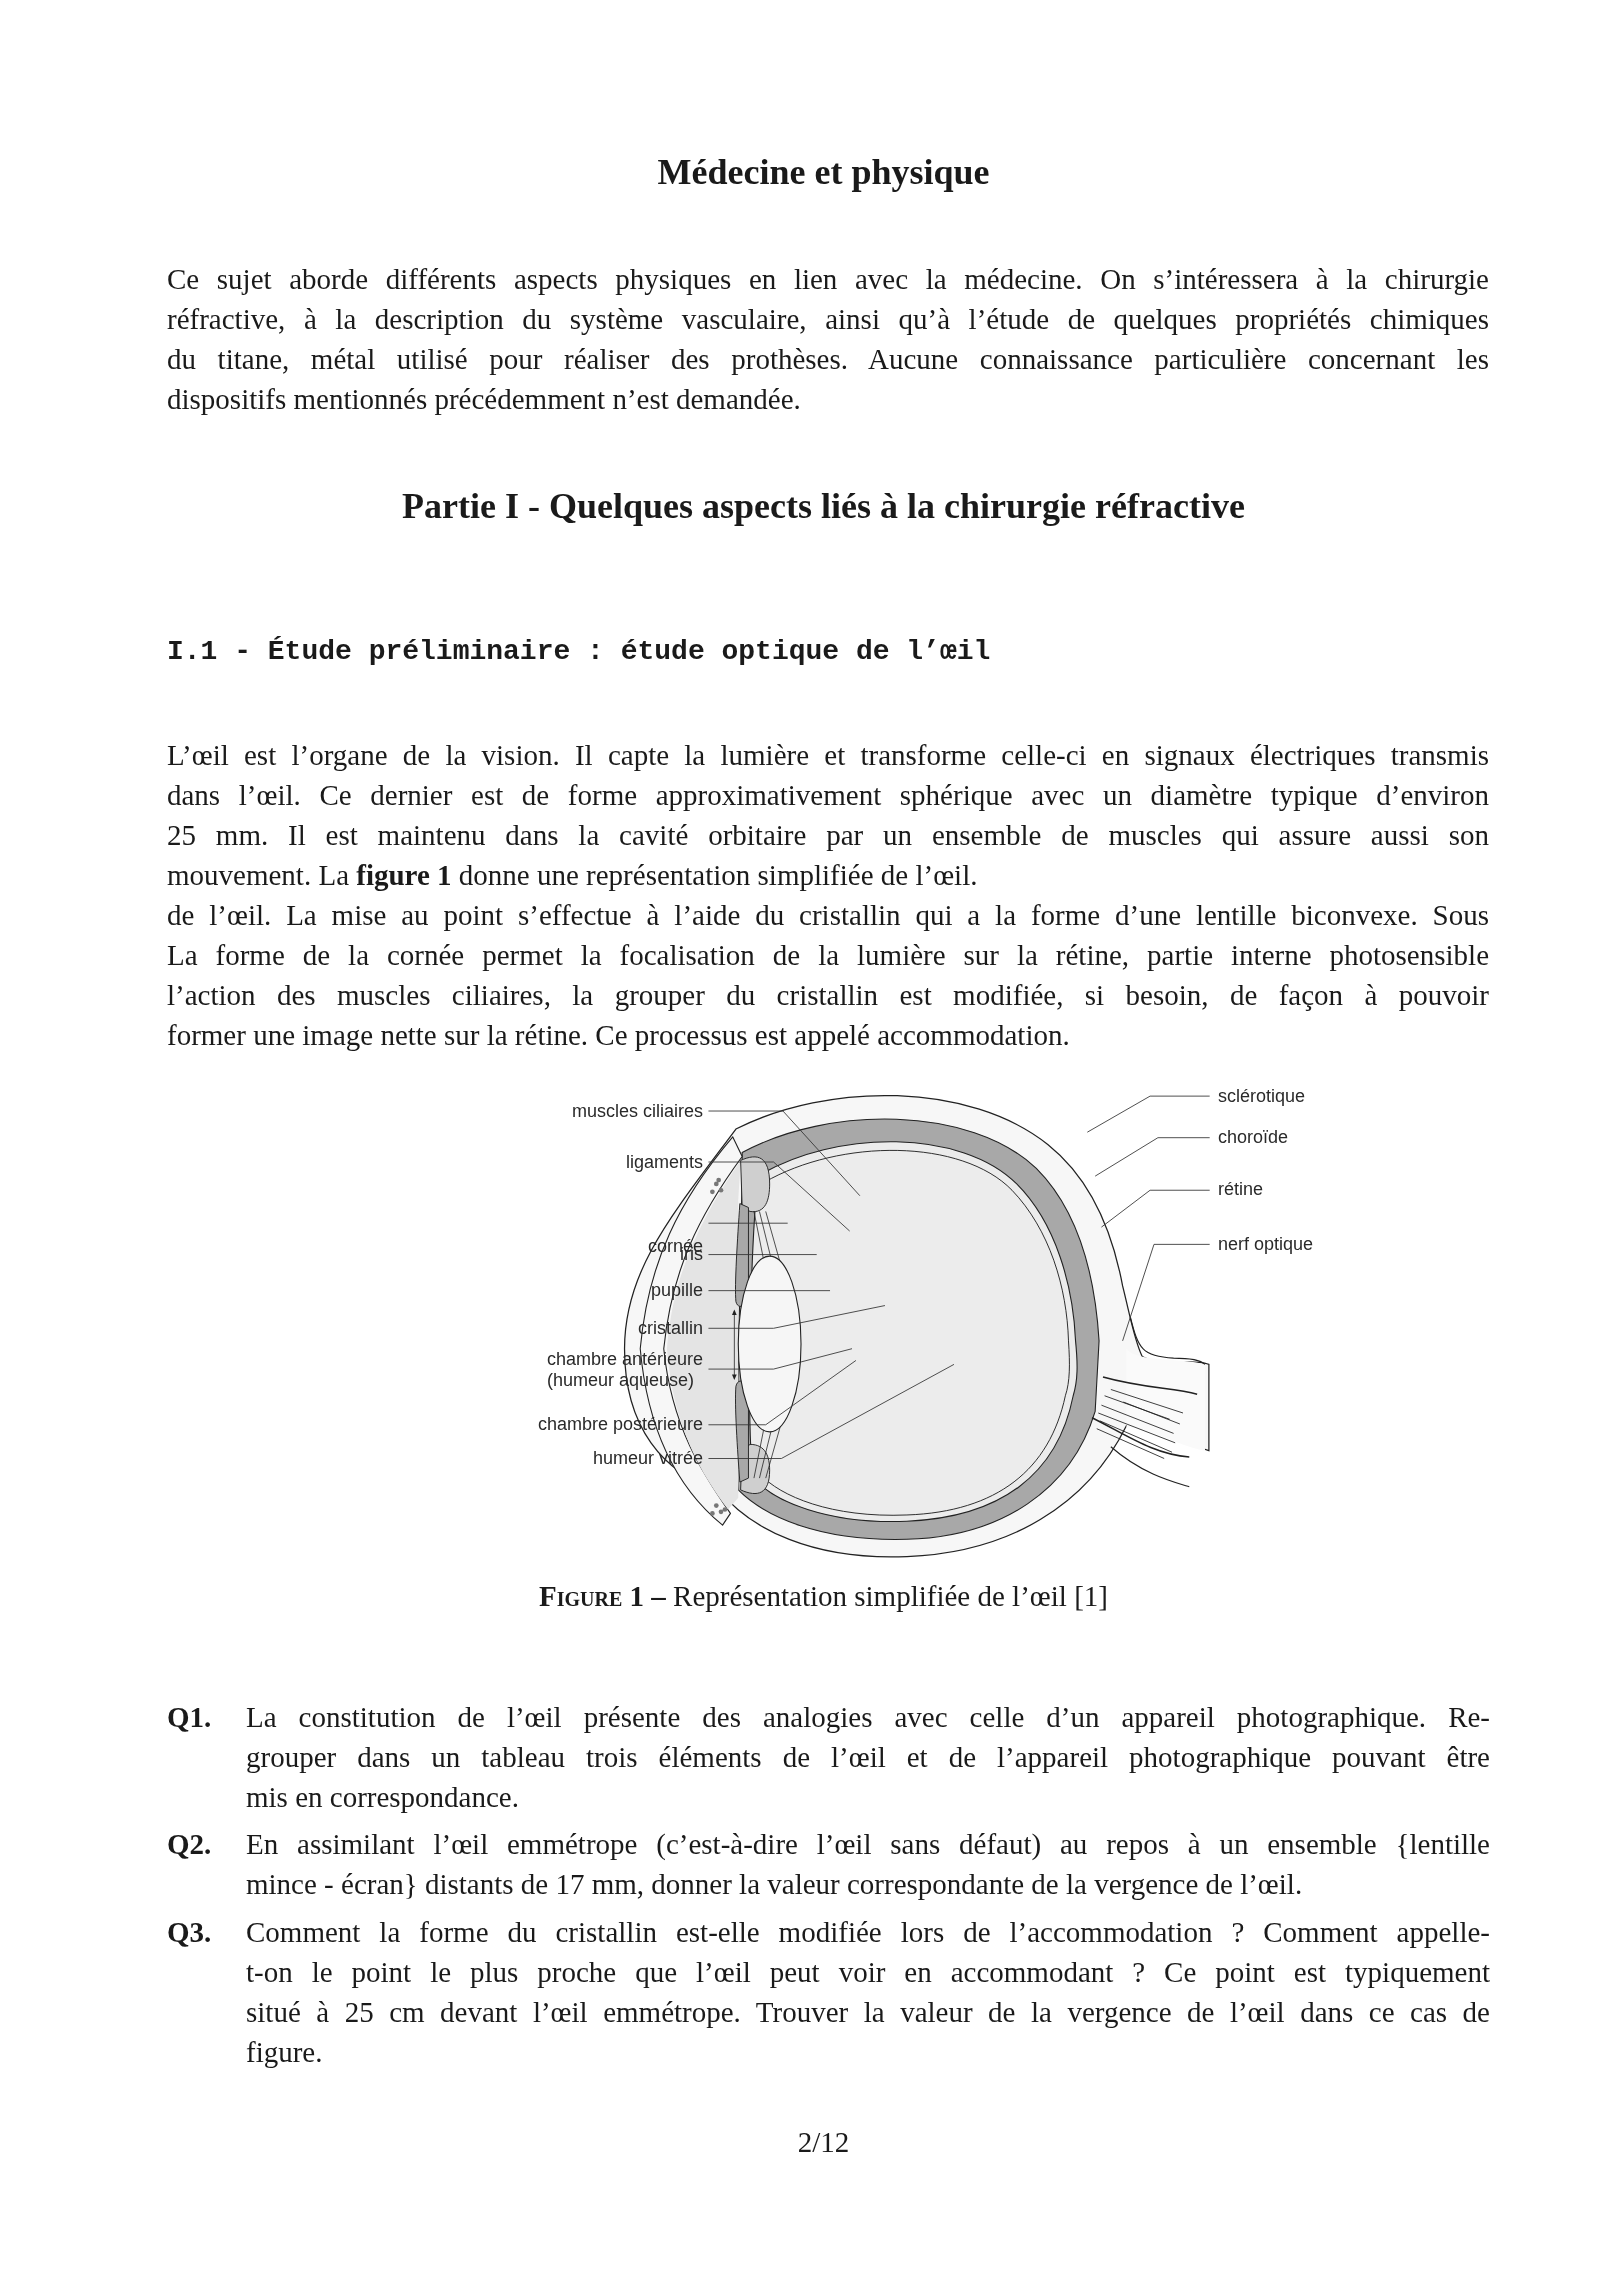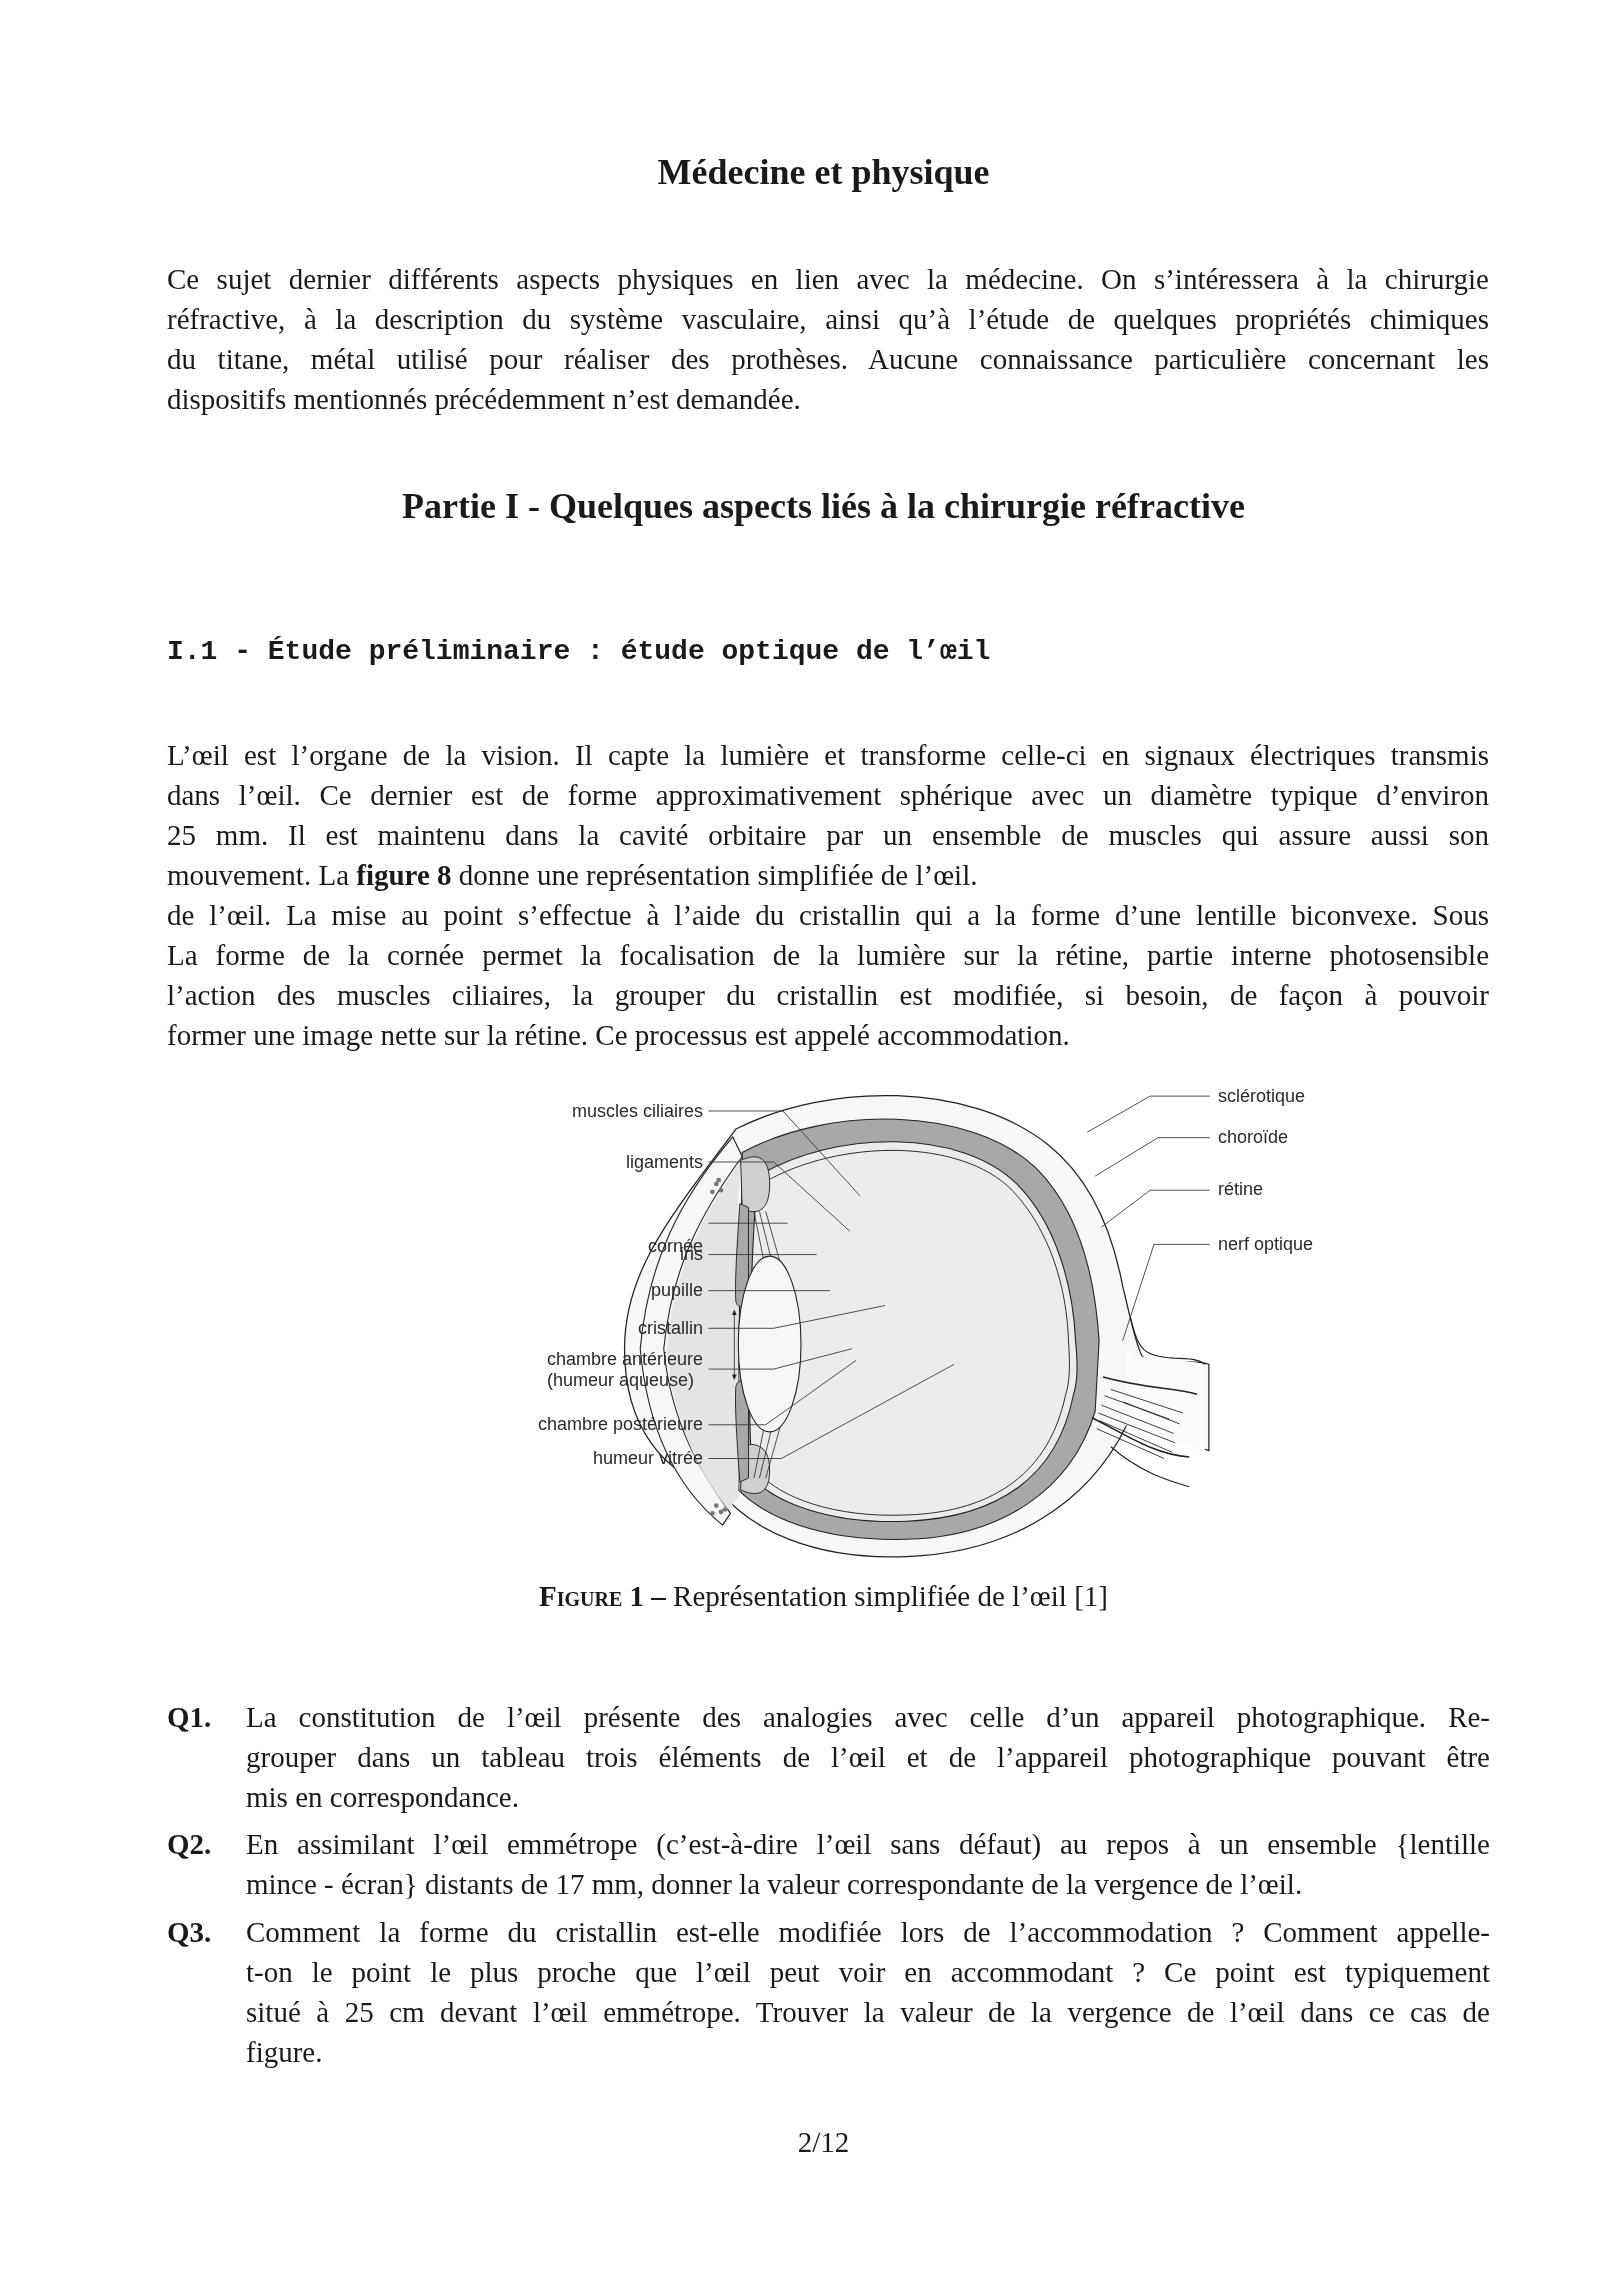--- a/index.html
+++ b/index.html
@@ -30,35 +30,35 @@
   b.inline-bold { font-weight: bold; }
 </style>
 </head>
 <body>
 
 <div class="page">
 
   <div class="title">Médecine et physique</div>
 
   <div class="para" style="top:259px;">
-    <span class="ln">Ce sujet dernier différents aspects physiques en lien avec la médecine. On s’intéressera à la chirurgie</span>
+    <span class="ln">Ce sujet aborde différents aspects physiques en lien avec la médecine. On s’intéressera à la chirurgie</span>
     <span class="ln">réfractive, à la description du système vasculaire, ainsi qu’à l’étude de quelques propriétés chimiques</span>
     <span class="ln">du titane, métal utilisé pour réaliser des prothèses. Aucune connaissance particulière concernant les</span>
     <span class="ln last">dispositifs mentionnés précédemment n’est demandée.</span>
   </div>
 
   <div class="part-title">Partie I -  Quelques aspects liés à la chirurgie réfractive</div>
 
   <div class="sec-title">I.1 - Étude préliminaire : étude optique de l’œil</div>
 
   <div class="para" style="top:707px;margin-top:28px;">
     <span class="ln">L’œil est l’organe de la vision. Il capte la lumière et transforme celle-ci en signaux électriques transmis</span>
     <span class="ln">dans l’œil. Ce dernier est de forme approximativement sphérique avec un diamètre typique d’environ</span>
     <span class="ln">25 mm. Il est maintenu dans la cavité orbitaire par un ensemble de muscles qui assure aussi son</span>
-    <span class="ln last"><span>mouvement. La </span><b class="inline-bold">figure 8</b><span> donne une représentation simplifiée de l’œil.</span></span>
+    <span class="ln last"><span>mouvement. La </span><b class="inline-bold">figure 1</b><span> donne une représentation simplifiée de l’œil.</span></span>
     <span class="ln">de l’œil. La mise au point s’effectue à l’aide du cristallin qui a la forme d’une lentille biconvexe. Sous</span>
     <span class="ln">La forme de la cornée permet la focalisation de la lumière sur la rétine, partie interne photosensible</span>
     <span class="ln">l’action des muscles ciliaires, la grouper du cristallin est modifiée, si besoin, de façon à pouvoir</span>
     <span class="ln last">former une image nette sur la rétine. Ce processus est appelé accommodation.</span>
   </div>
 
   <div class="figure">
     <svg id="eye-svg" width="864" height="502" viewBox="0 0 1100 640">
 
       <path id="sclera" d="M 402 60 C 520 0 700 0 800 80 C 850 120 880 180 895 260 C 905 300 910 330 920 350 C 940 362 985 352 1005 360 L 1005 470 C 970 460 930 430 900 438 C 850 540 750 600 620 605 C 500 610 420 570 380 520 C 310 500 260 440 260 340 C 260 240 320 170 402 60 Z" stroke="#222" stroke-width="1.6" fill="#f7f7f7"></path>

